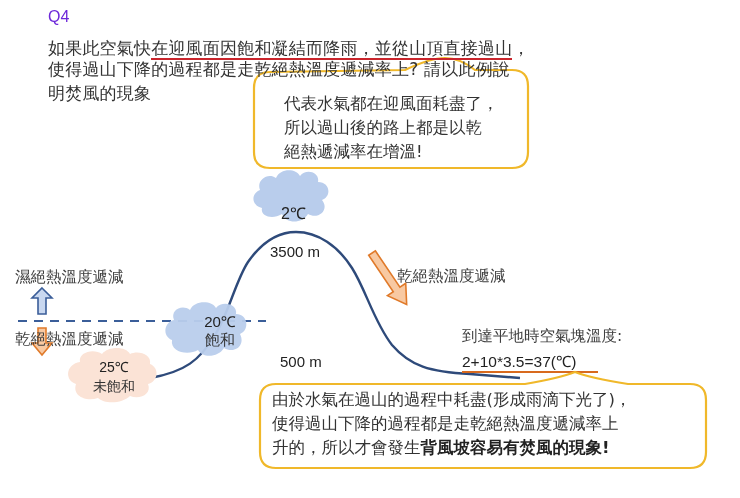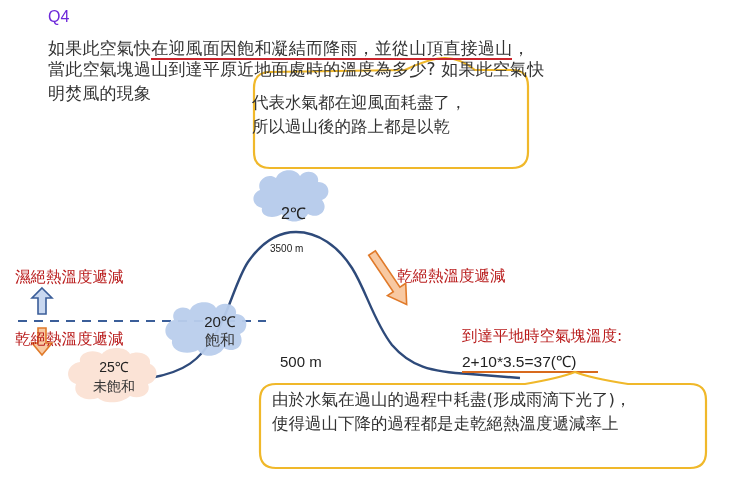--- a/index.html
+++ b/index.html
@@ -4,21 +4,21 @@
 <style>
   html, body { margin:0; padding:0; background:#ffffff; }
   body { width:740px; height:498px; position:relative; overflow:hidden;
          font-family:"DejaVu Sans", "Liberation Sans", sans-serif; color:#333; }
   .abs { position:absolute; white-space:nowrap; }
   .q-label { left:48px; top:8px; font-size:16px; color:#6d28d9; font-family:"Liberation Sans", sans-serif; }
   .q-line { left:48px; font-size:17px; color:#333; letter-spacing:0.2px; }
   .ul-red { border-bottom:2px solid #c9252c; }
   svg.overlay { position:absolute; left:0; top:0; }
   .callout-text { font-size:16.5px; color:#333; line-height:24px; }
-  .lbl { font-size:15.5px; color:#b91c1c; }
+  .lbl { font-size:15.5px; color:#404040; }
   .num { font-family:"Liberation Sans", sans-serif; color:#222; }
   .cloud-text { text-align:center; line-height:19px; }
   b { color:#222; }
 </style>
 </head>
 <body>
 
 <svg class="overlay" width="740" height="498" viewBox="0 0 740 498">
 
   <path d="M270,72 L405,70 Q430,58 445,58 Q460,58 475,70 L512,70 Q528,70 528,86 L528,152 Q528,168 512,168 L270,168 Q254,168 254,152 L254,88 Q254,72 270,72 Z" fill="#ffffff" stroke="#f0b82a" stroke-width="2.2"></path>
@@ -43,30 +43,31 @@
 
   <line x1="462" y1="372" x2="598" y2="372" stroke="#d86a1e" stroke-width="2"></line>
 
   <path d="M276,384 L525,384 Q560,378 575,372 Q590,378 628,384 L690,384 Q706,384 706,400 L706,452 Q706,468 690,468 L276,468 Q260,468 260,452 L260,400 Q260,384 276,384 Z" fill="#ffffff" stroke="#f0b82a" stroke-width="2.2"></path>
 </svg>
 
 <div class="abs q-label">Q4</div>
 <div class="abs q-line" style="top:37px;">
   <span>如果此空氣快</span><span class="ul-red"><span>在迎風面因飽和凝結而降雨</span><span>，</span><span>並從山頂直接過山</span></span><span>，</span>
 </div>
-<div class="abs q-line" style="top:58px;">當此空氣塊過山到達平原近地面處時的溫度為多少? 如果此空氣快</div>
+<div class="abs q-line" style="top:58px;">使得過山下降的過程都是走乾絕熱溫度遞減率上? 請以此例說</div>
 <div class="abs q-line" style="top:82px;">明焚風的現象</div>
 
-<div class="abs callout-text" style="left:252px; top:92px;font-family:Liberation Mono, monospace;">
+<div class="abs callout-text" style="left:284px; top:92px;">
   <div>代表水氣都在迎風面耗盡了，</div>
   <div>所以過山後的路上都是以乾</div>
+  <div>絕熱遞減率在增溫!</div>
 </div>
 
 <div class="abs num" style="left:281px; top:202px; font-size:16px;">2℃</div>
-<div class="abs num" style="left:270px; top:243px; font-size:10px;">3500 m</div>
+<div class="abs num" style="left:270px; top:243px; font-size:15px;">3500 m</div>
 <div class="abs num" style="left:280px; top:312px; font-size:15px;margin-top:41px;">500 m</div>
 
 <div class="abs lbl" style="left:15px; top:267px;">濕絕熱溫度遞減</div>
 <div class="abs lbl" style="left:15px; top:329px;">乾絕熱溫度遞減</div>
 <div class="abs lbl" style="left:397px; top:266px;">乾絕熱溫度遞減</div>
 
 <div class="abs cloud-text" style="left:190px; top:312px; width:60px; font-size:15px;">
   <div class="num">20℃</div>
   <div>飽和</div>
 </div>
@@ -74,13 +75,14 @@
   <div class="num">25℃</div>
   <div>未飽和</div>
 </div>
 
 <div class="abs lbl" style="left:462px; top:326px;">到達平地時空氣塊溫度:</div>
 <div class="abs num" style="left:462px; top:350px; font-size:15.5px;">2+10*3.5=37(℃)</div>
 
 <div class="abs callout-text" style="left:272px; top:388px;">
   <div>由於水氣在過山的過程中耗盡(形成雨滴下光了)，</div>
   <div>使得過山下降的過程都是走乾絕熱溫度遞減率上</div>
+  <div><span>升的，所以才會發生</span><b>背風坡容易有焚風的現象!</b></div>
 </div>
 
 </body></html>

